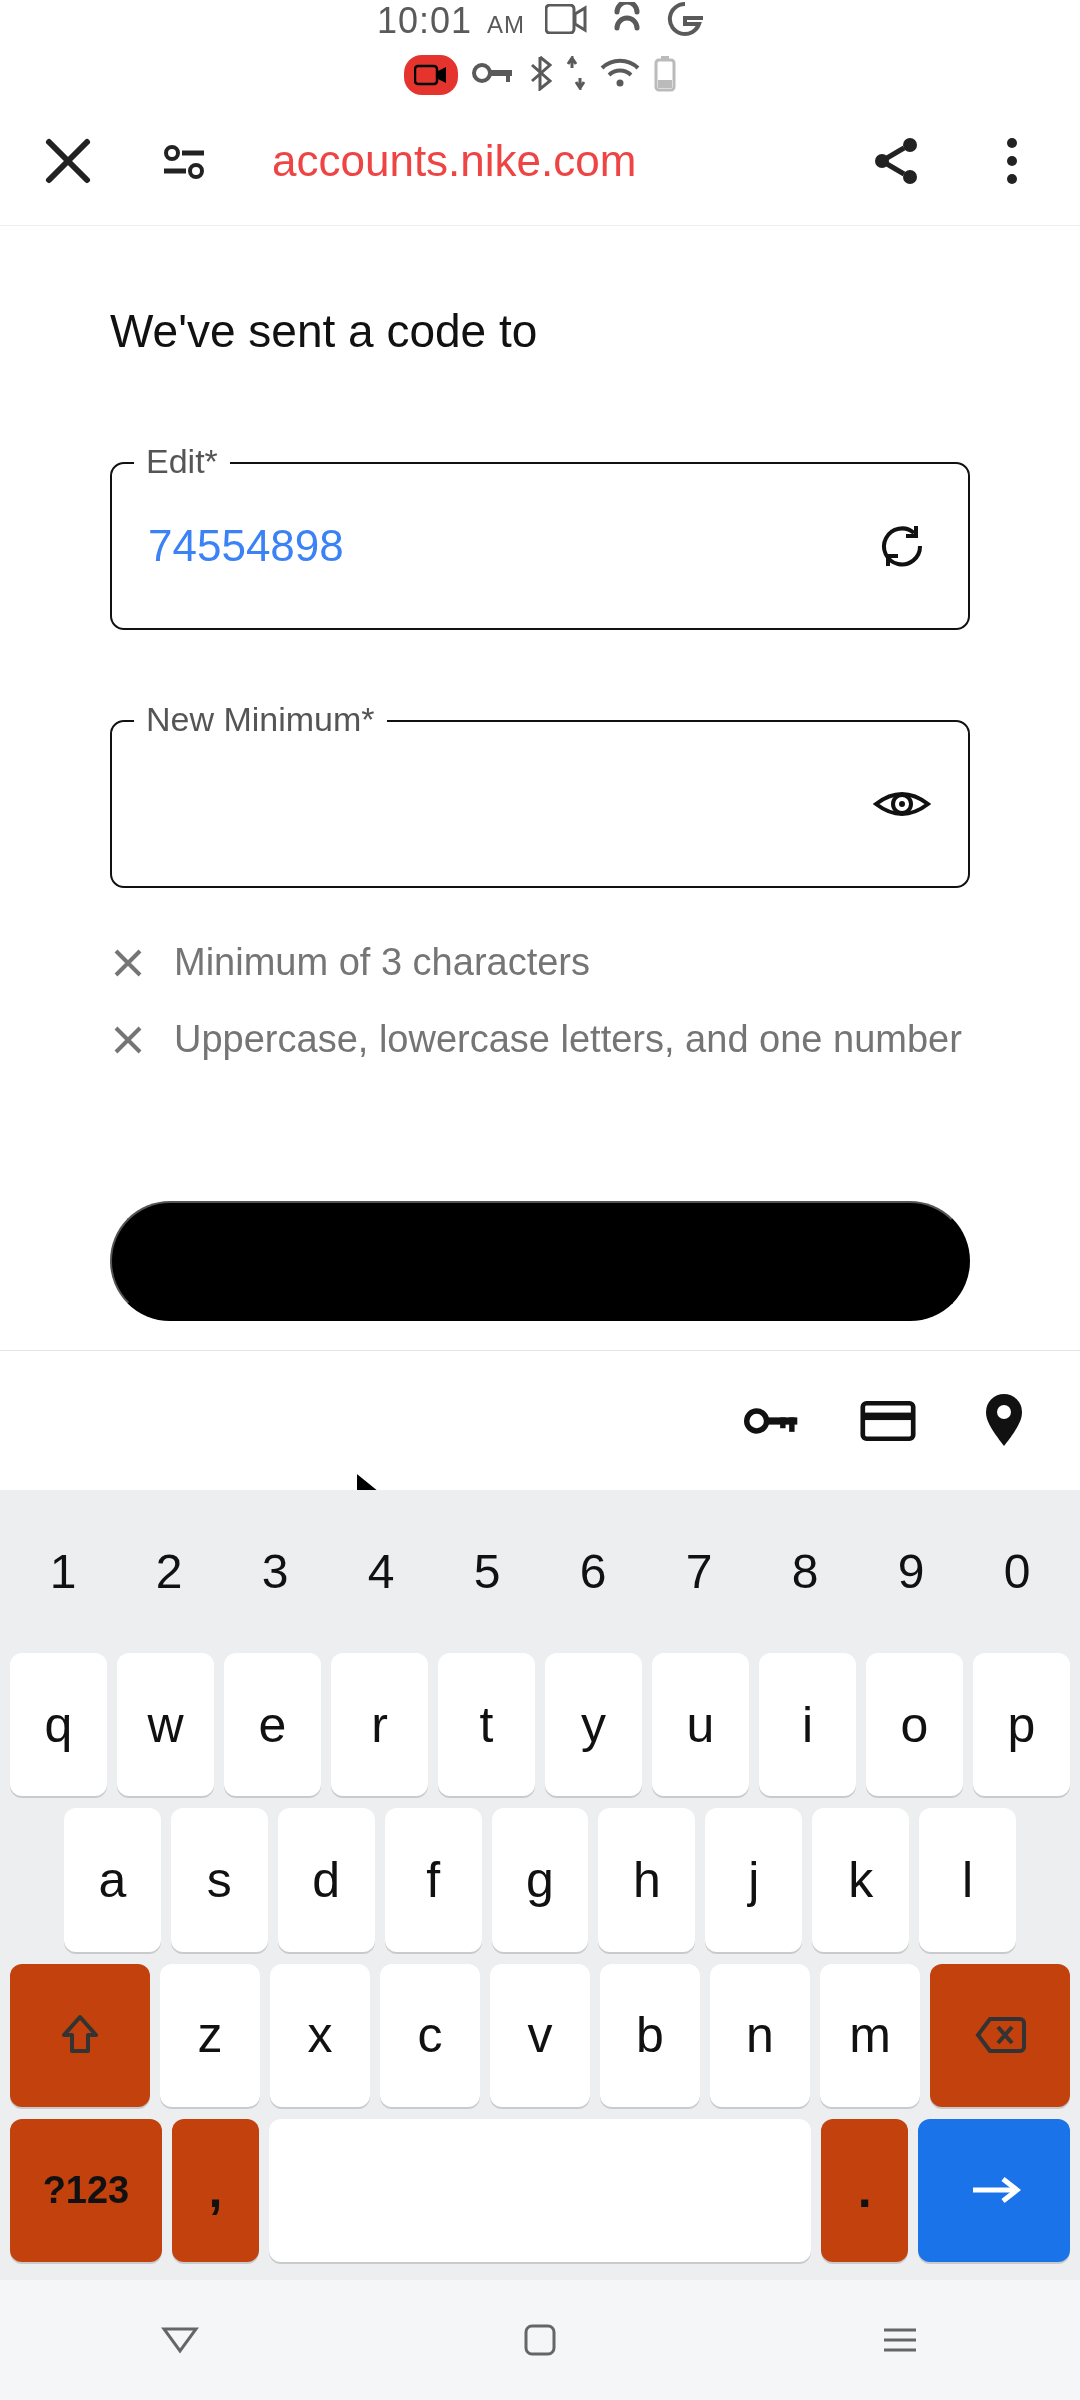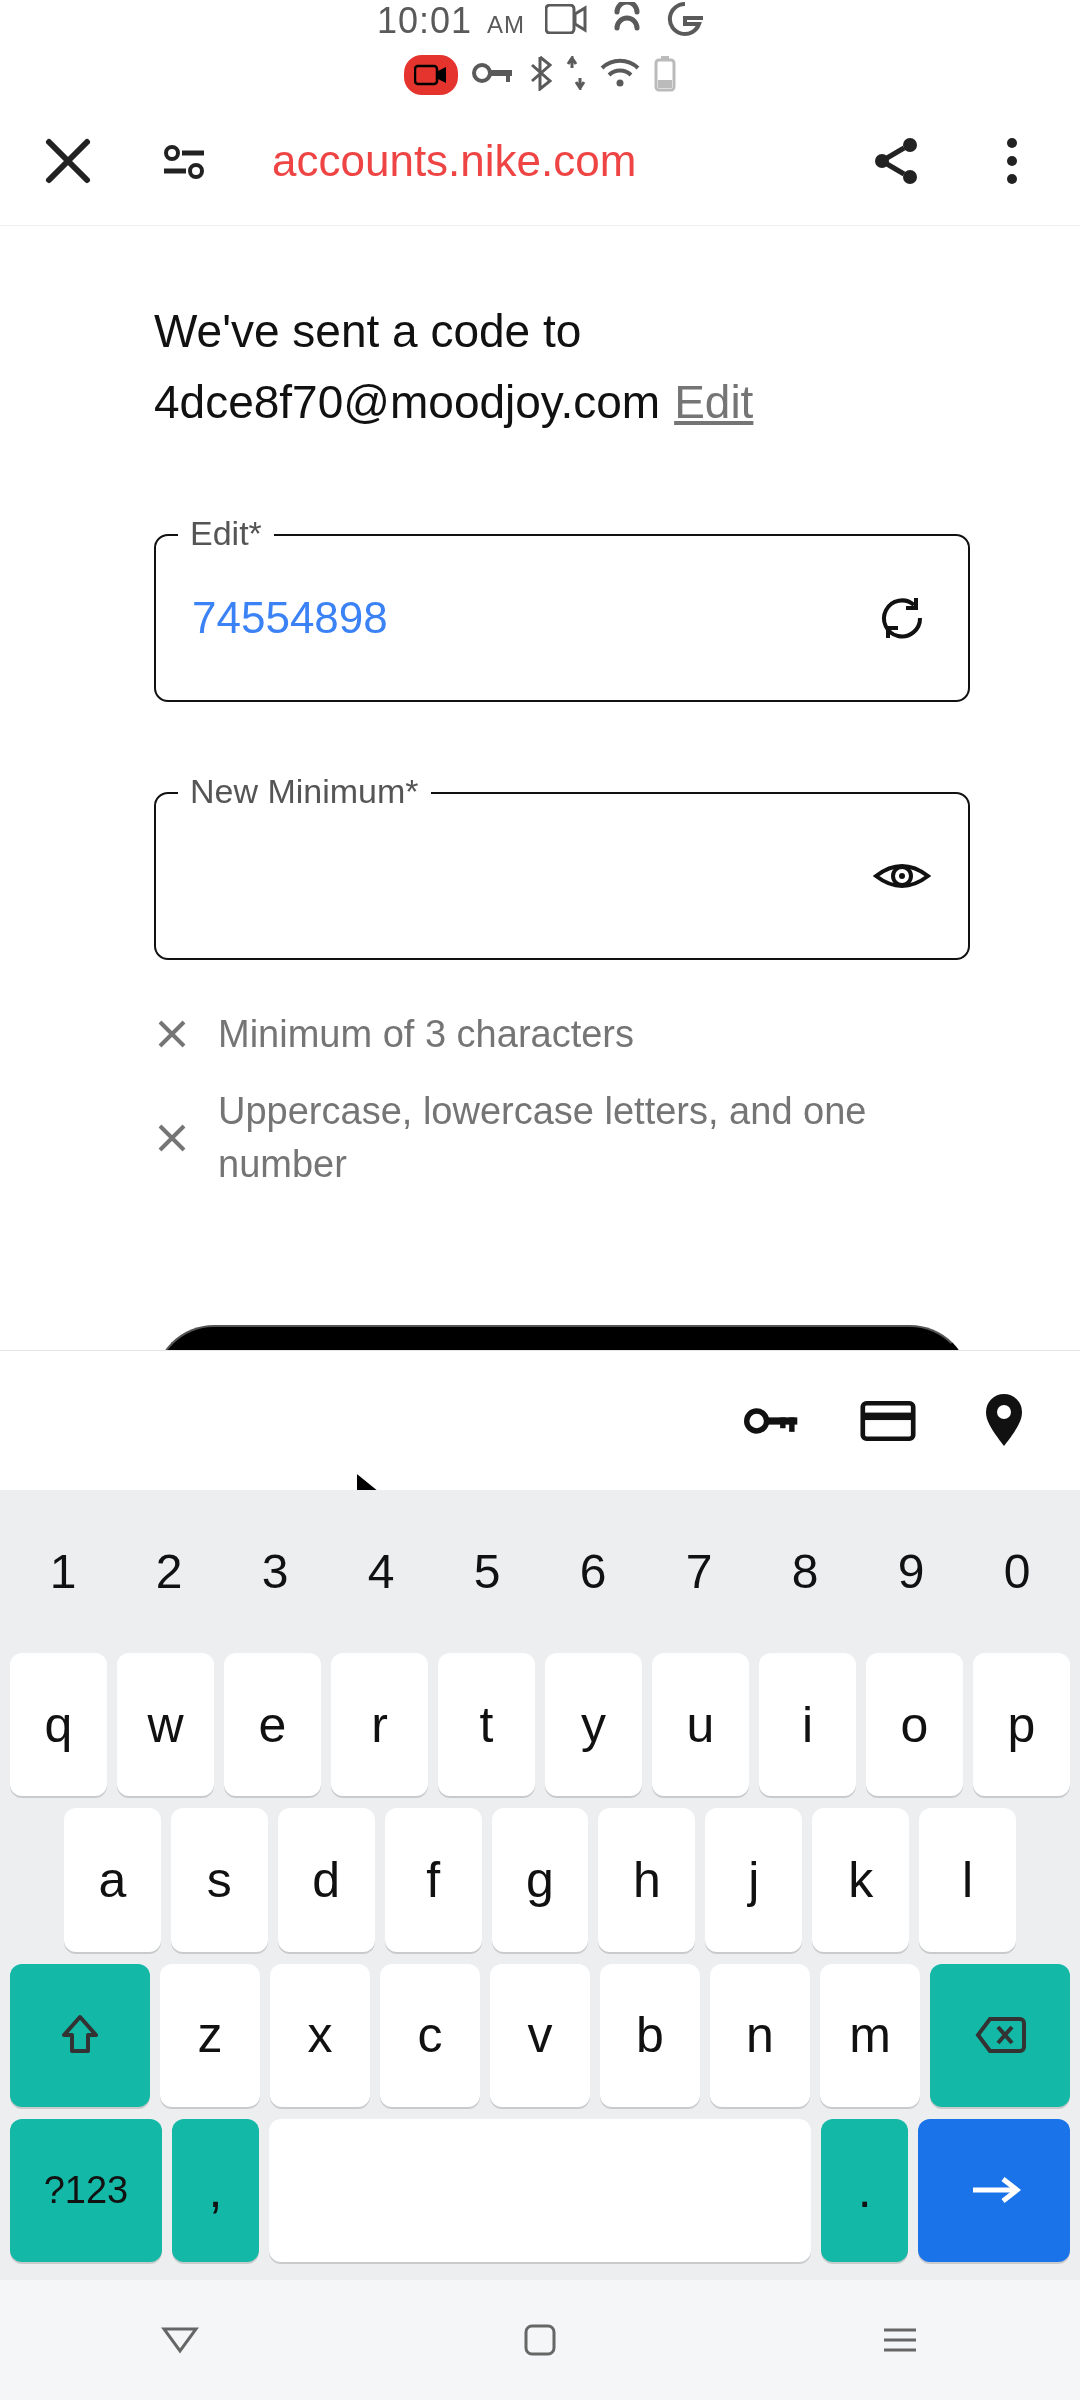--- a/index.html
+++ b/index.html
@@ -12,21 +12,21 @@
   .status-time { font-size: 36px; letter-spacing: 1px; color: #5a5a5a; }
   .status-time small { font-size: 24px; margin-left: 4px; }
   .record-pill { background: #e5342e; border-radius: 18px; width: 54px; height: 40px; display: flex; align-items: center; justify-content: center; }
 
   
   .browser-bar { height: 130px; display: flex; align-items: center; padding: 0 40px; gap: 60px; border-bottom: 1px solid #eee; }
   .url-text { font-size: 44px; color: #ef4444; flex: 1; }
   .bar-icon { width: 56px; height: 56px; display: flex; align-items: center; justify-content: center; }
 
   
-  .content { padding: 70px 110px 0 110px; margin-left: 44px; }
+  .content { padding: 70px 110px 0 110px; }
   .sent-text { font-size: 46px; line-height: 1.55; color: #111; }
   .email-line { font-size: 46px; line-height: 1.55; color: #111; }
   .edit-link { color: #757575; text-decoration: underline; margin-left: 14px; font-size: 46px; }
   .field-wrap { position: relative; margin-top: 95px; }
   .field-wrap.second { margin-top: 90px; }
   .field-box { border: 2px solid #111; border-radius: 14px; height: 168px; display: flex; align-items: center; padding: 0 36px; }
   .field-legend { position: absolute; top: -20px; left: 24px; background: #fff; padding: 0 12px; font-size: 34px; color: #555; }
   .field-input { border: none; outline: none; font-size: 44px; flex: 1; color: #3b82f6; background: transparent; }
   .trailing-icon { width: 60px; height: 60px; display:flex; align-items:center; justify-content:center; }
 
@@ -44,21 +44,21 @@
   
   .cursor { position: absolute; top: 1468px; left: 352px; }
 
   
   .keyboard { position: absolute; left:0; right:0; top: 1490px; bottom: 120px; background: #eceef0; padding: 12px 10px 18px 10px; display: flex; flex-direction: column; }
   .num-row { display: flex; height: 140px; align-items: center; }
   .num-row .nk { flex: 1; text-align: center; font-size: 48px; color: #111; }
   .krow { display: flex; gap: 10px; margin-top: 12px; height: 144px; }
   .key { flex: 1; background: #fff; border-radius: 12px; display: flex; align-items: center; justify-content: center; font-size: 50px; color: #111; box-shadow: 0 2px 0 rgba(0,0,0,0.15); }
   .krow.mid { padding: 0 54px; }
-  .key.fn { background: #14b8a6; }
+  .key.fn { background: #c2410c; font-weight: bold; }
   .key.wide { flex: 1.4; }
   .key.enter { background: #1a73e8; color: #fff; }
   .spacebar { flex: 5; }
   .bottom-row { display:flex; gap:10px; margin-top:12px; height:144px; }
 
   
   .navbar { position: absolute; left:0; right:0; bottom:0; height: 120px; background: #f5f6f7; display:flex; align-items:center; justify-content: space-around; }
   .nav-ic { width: 48px; height: 48px; display:flex; align-items:center; justify-content:center; }
 </style>
 </head>
@@ -155,23 +155,20 @@
     <svg width="12" height="48" viewBox="0 0 12 48">
         <circle cx="6" cy="6" r="5" fill="#222"></circle>
         <circle cx="6" cy="24" r="5" fill="#222"></circle>
         <circle cx="6" cy="42" r="5" fill="#222"></circle>
       </svg>
   </div>
 </div>
 
 <div class="content">
   <div class="sent-text">We've sent a code to</div>
-  <div class="email-line">
-    <span>4dce8f70@moodjoy.com</span><a class="edit-link">Edit</a>
-  </div>
 
   <div class="field-wrap">
     <div class="field-legend">Edit*</div>
     <div class="field-box">
       <input class="field-input" value="74554898" style="">
       <div class="trailing-icon">
         <svg width="56" height="56" viewBox="0 0 56 56">
             <path d="M46 28 a18 18 0 1 1 -6 -13" fill="none" stroke="#111" stroke-width="4"></path>
             <path d="M42 8 L42 18 L32 18" fill="none" stroke="#111" stroke-width="4"></path>
             <path d="M10 28 a18 18 0 0 0 6 13" fill="none" stroke="#111" stroke-width="4" opacity="0"></path>

